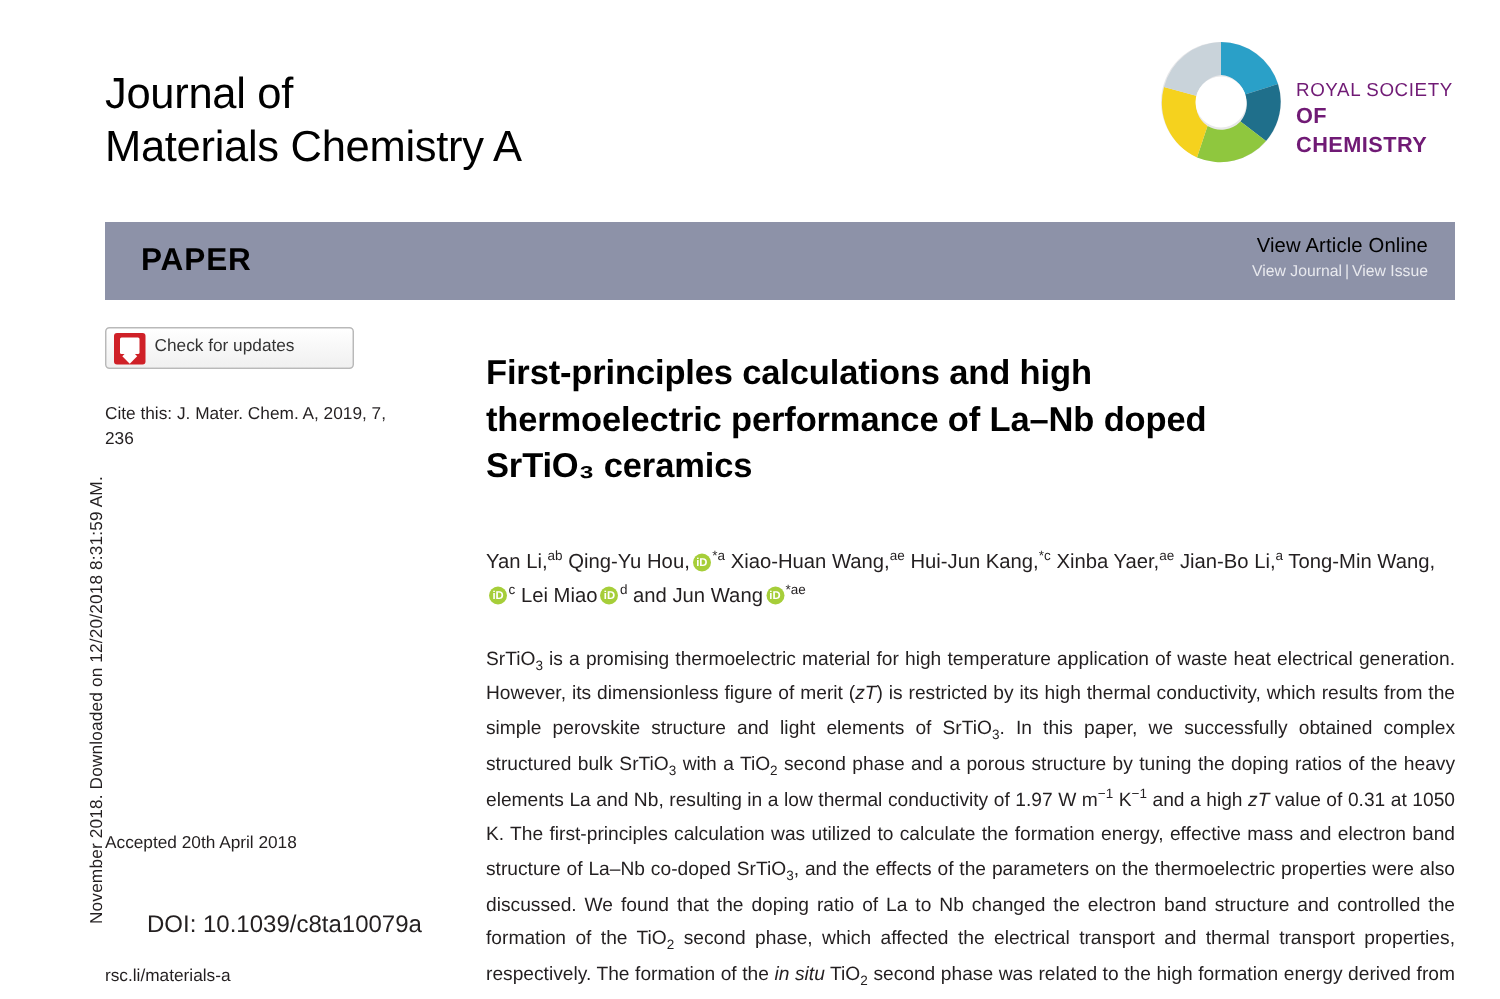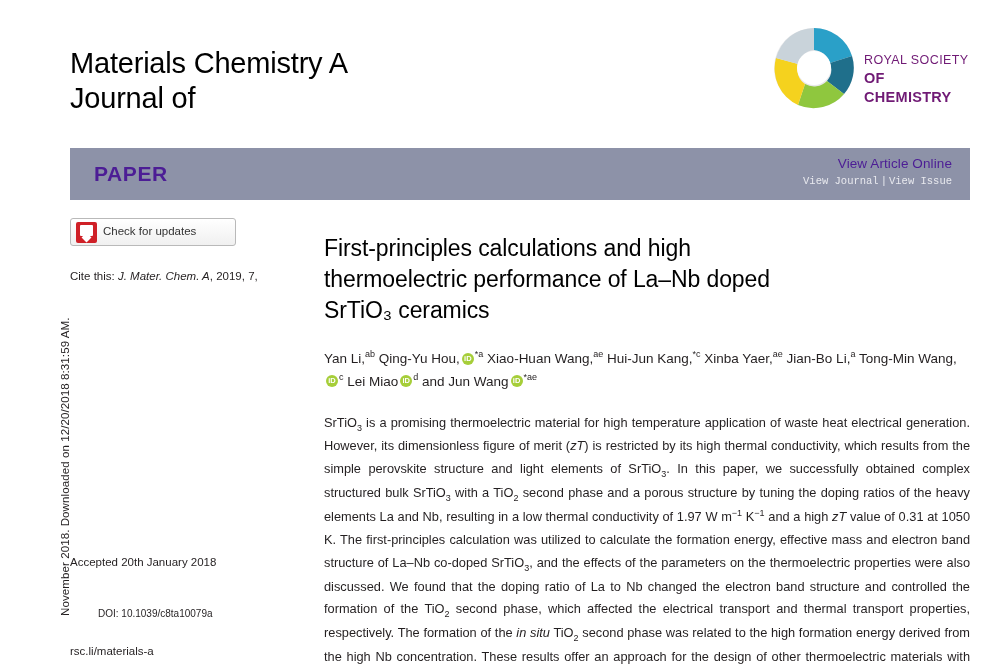--- a/index.html
+++ b/index.html
@@ -99,39 +99,38 @@
     width: 900px;
     height: 52px;
     background: #8d92a8;
   }
   .banner .paper-label {
     position: absolute;
     left: 24px;
     top: 14px;
     font-size: 21px;
     font-weight: bold;
-    color: #4c1d95;
+    color: #000000;
     letter-spacing: 0.6px;
   }
   .banner .view-online {
     position: absolute;
     right: 18px;
     top: 8px;
     text-align: right;
   }
   .banner .view-online .vo-main {
     font-size: 13.5px;
-    color: #4c1d95;
+    color: #000000;
     letter-spacing: 0.1px;
   }
   .banner .view-online .vo-sub {
     margin-top: 4px;
     font-size: 10.5px;
     color: #e8e9ee;
-    font-family: Liberation Mono, monospace;
   }
   .banner .view-online .vo-sub .sep {
     color: #e8e9ee;
     padding: 0 2px;
   }
 
   
   .leftcol {
     position: absolute;
     left: 30px;
@@ -184,62 +183,62 @@
     font-size: 11.5px;
     color: #333;
   }
 
   .citethis {
     margin-top: 22px;
     font-size: 11.5px;
     line-height: 1.45;
     color: #231f20;
   }
-  .citethis .ct-ital { font-style: italic; }
+  .citethis .ct-ital { }
 
   .dates {
     position: absolute;
     left: 0;
     top: 336px;
     font-size: 11.5px;
     line-height: 1.5;
     color: #231f20;
   }
   .doi {
     position: absolute;
     left: 0;
     top: 390px;
-    font-size: 10px;
+    font-size: 16px;
     color: #231f20;
     padding-left: 28px;
   }
   .rsclink {
     position: absolute;
     left: 0;
     top: 427px;
     font-size: 11.5px;
     color: #231f20;
   }
 
   
   .article {
     position: absolute;
     left: 284px;
     top: 218px;
     width: 646px;
   }
   .art-title {
     font-size: 23px;
-    font-weight: normal;
+    font-weight: bold;
     line-height: 1.33;
     color: #000;
     letter-spacing: -0.1px;
   }
   .authors {
-    margin-top: 22px;
+    margin-top: 38px;
     font-size: 13.5px;
     line-height: 1.62;
     color: #231f20;
   }
   .authors sup { font-size: 9px; vertical-align: super; }
   .orcid {
     display: inline-block;
     width: 12px;
     height: 12px;
     border-radius: 50%;
@@ -277,22 +276,22 @@
 </head>
 <body>
 
 <div class="sidenote">
   <div class="vtext">November 2018. Downloaded on 12/20/2018 8:31:59 AM.</div>
 </div>
 
 <div class="page">
 
   <div class="masthead">
+    <div class="journal-title">Journal of</div>
     <div class="journal-title">Materials Chemistry A</div>
-    <div class="journal-title">Journal of</div>
   </div>
 
   <div class="rsc-logo">
     <div class="logo-mark">
       <svg width="84" height="84" viewBox="0 0 84 84" aria-hidden="true">
         <circle cx="42" cy="42" r="40" fill="#e8e8ea"></circle>
         <path d="M42 2 A40 40 0 0 1 80 30 L58 37 A18 18 0 0 0 42 24 Z" fill="#2aa0c8"></path>
         <path d="M80 30 A40 40 0 0 1 72 68 L55 55 A18 18 0 0 0 58 37 Z" fill="#1f6f8b"></path>
         <path d="M72 68 A40 40 0 0 1 26 79 L33 58 A18 18 0 0 0 55 55 Z" fill="#8fc73e"></path>
         <path d="M26 79 A40 40 0 0 1 4 32 L26 38 A18 18 0 0 0 33 58 Z" fill="#f5d21e"></path>
@@ -318,24 +317,25 @@
 
   <div class="leftcol">
     <div class="crossmark">
       <div class="cm-icon"></div>
       <div class="cm-text">Check for updates</div>
     </div>
 
     <div class="citethis">
       <span>Cite this:</span>
       <span class="ct-ital">J. Mater. Chem. A</span><span>, 2019, 7,</span>
+      <div>236</div>
     </div>
 
     <div class="dates">
-      <div>Accepted 20th January 2018</div>
+      <div>Accepted 20th April 2018</div>
     </div>
 
     <div class="doi">DOI: 10.1039/c8ta10079a</div>
     <div class="rsclink">rsc.li/materials-a</div>
   </div>
 
   <div class="article">
     <h1 class="art-title">
       <span>First-principles calculations and high</span><br>
       <span>thermoelectric performance of La–Nb doped</span><br>

